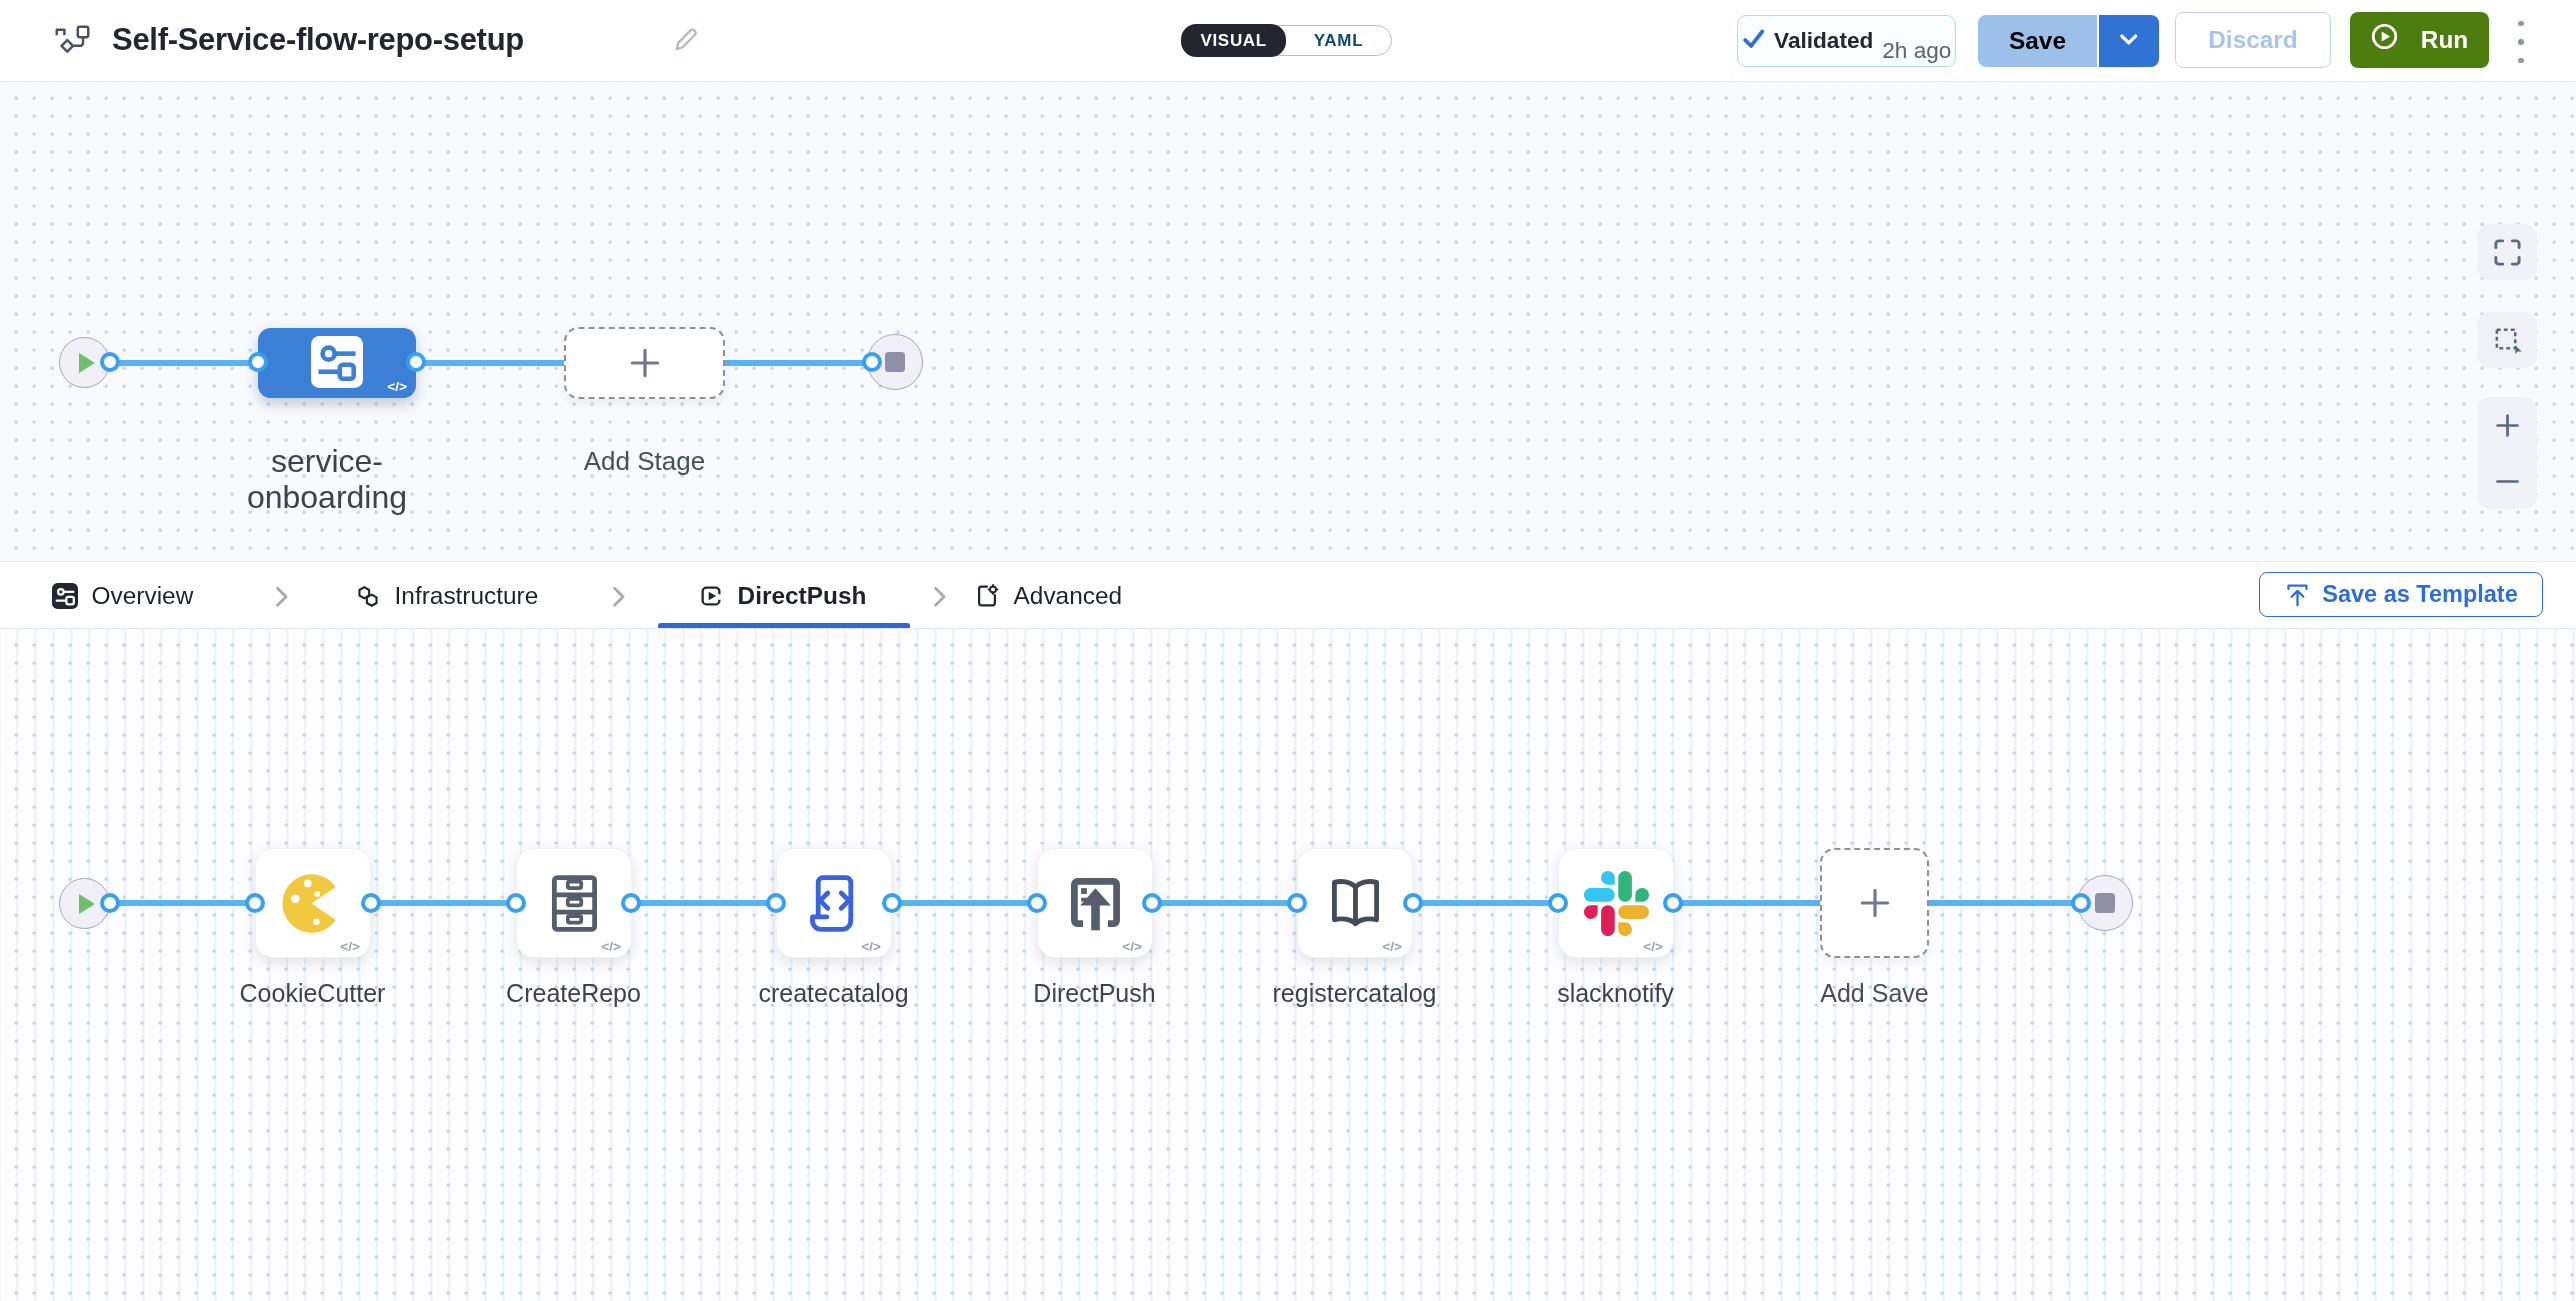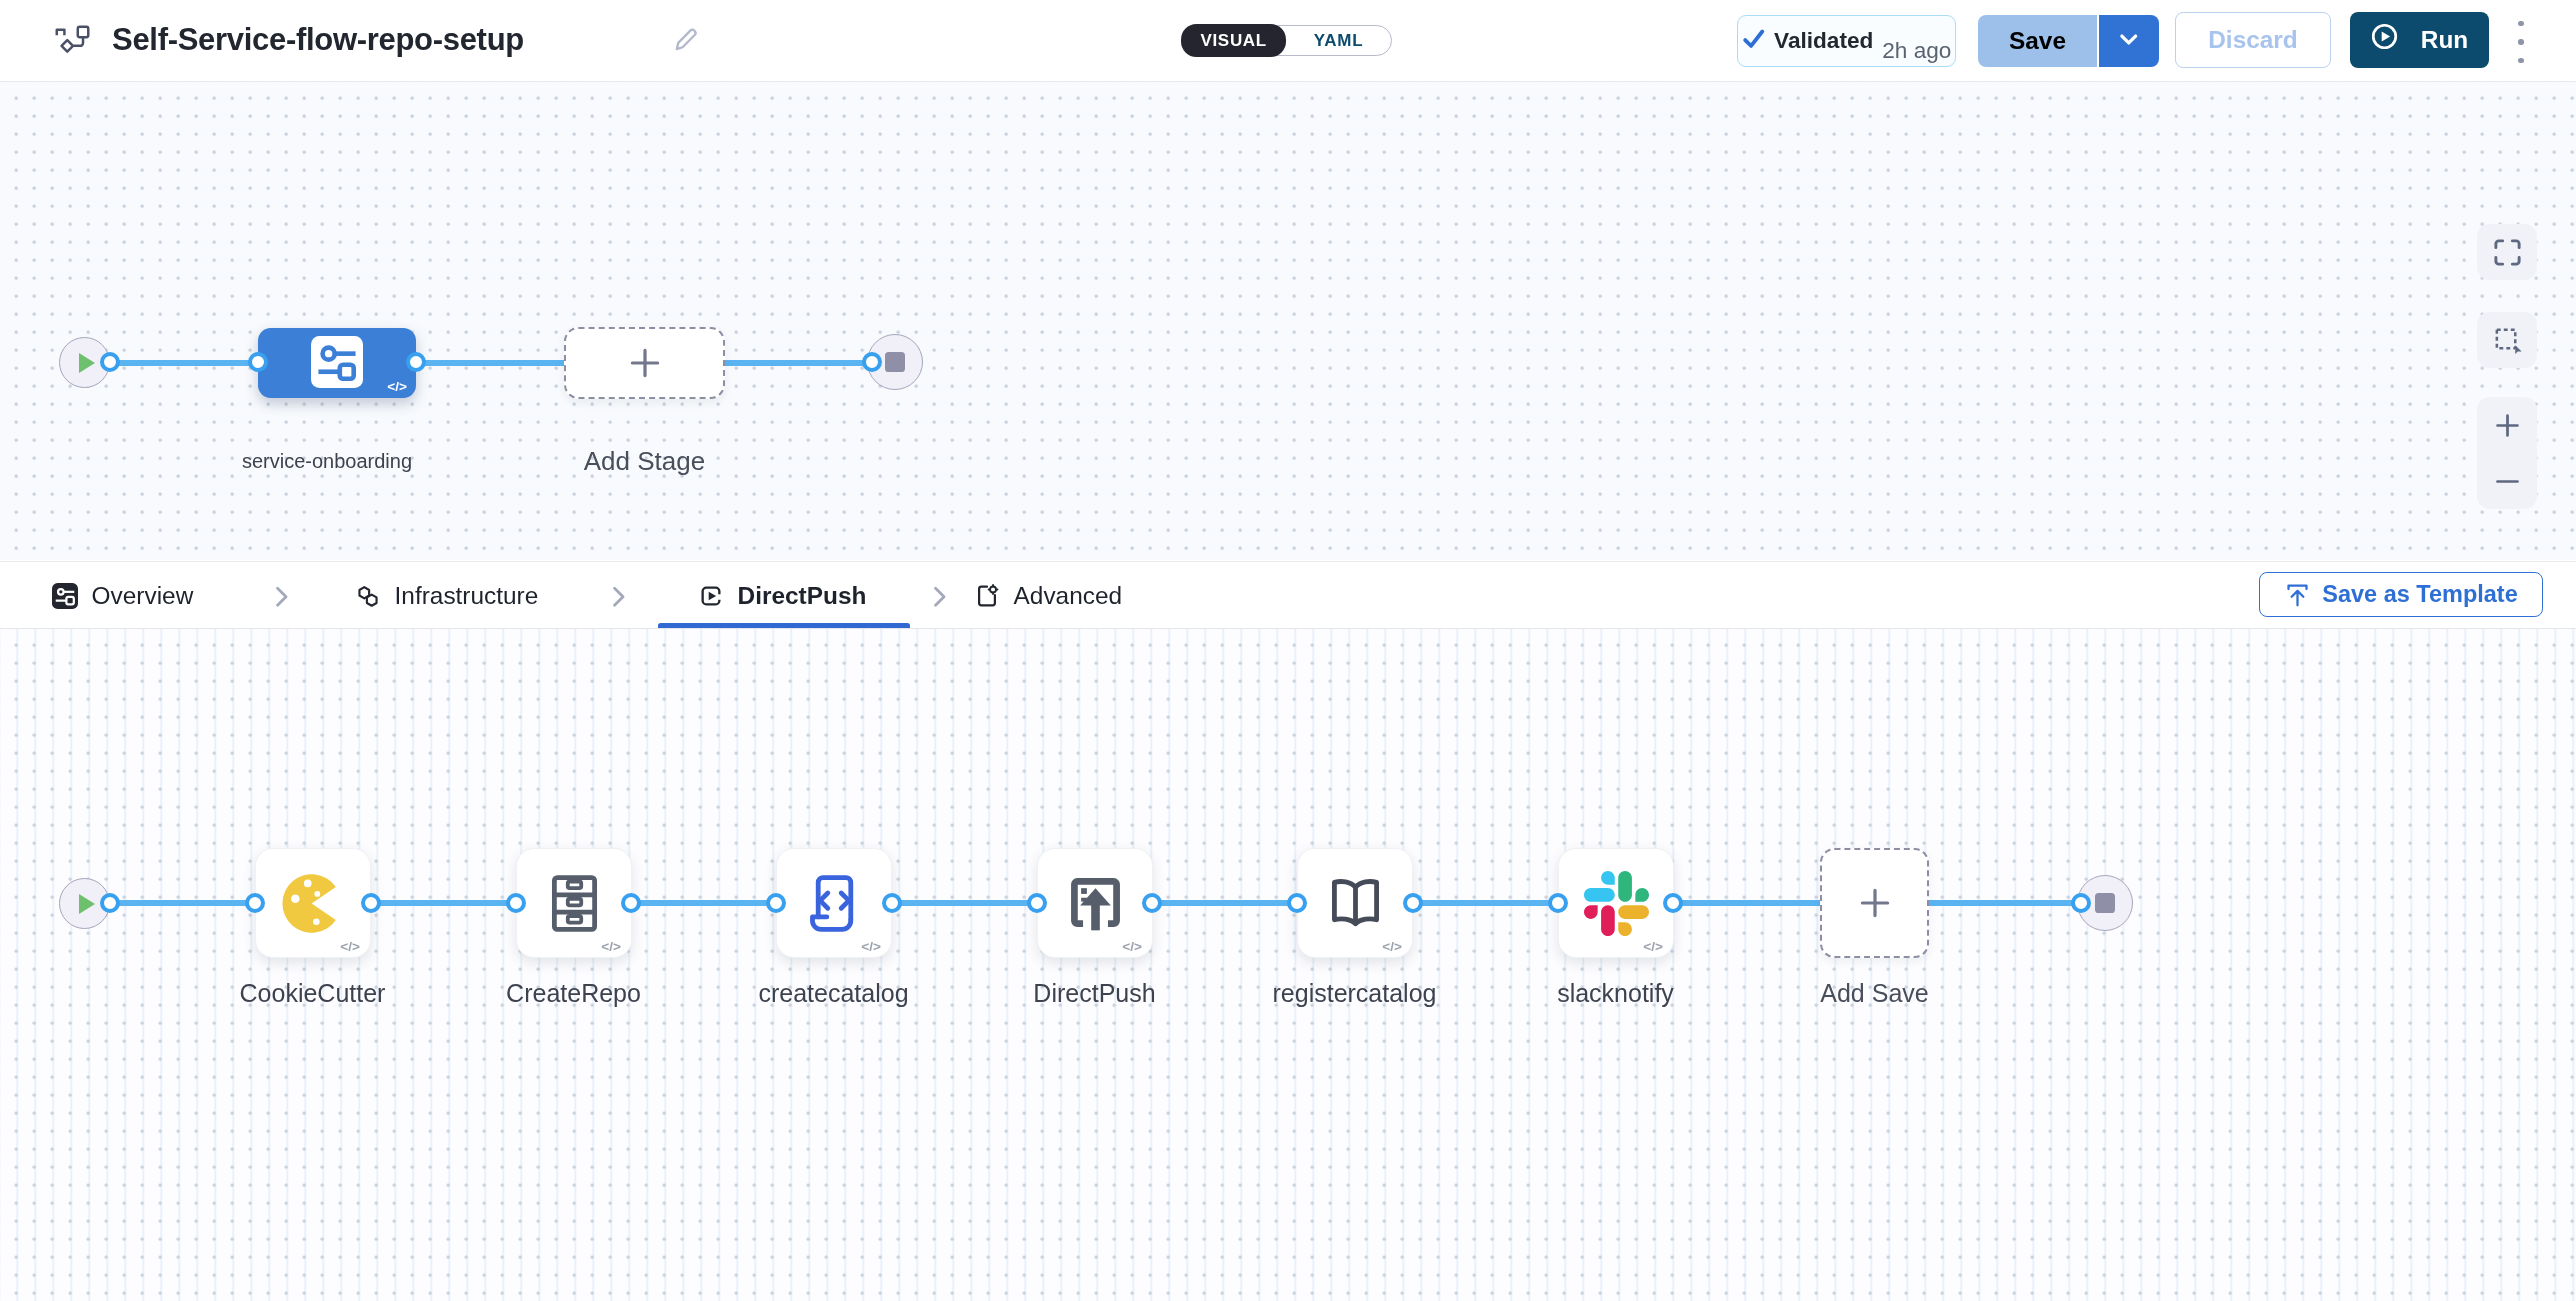--- a/index.html
+++ b/index.html
@@ -32,21 +32,21 @@
   .save-main { width:119px; background:#9cc0ea; color:#000000; font-size:24.4px; font-weight:700;
                display:flex; align-items:center; justify-content:center; }
   .save-div { width:1.8px; background:#fff; margin:8.1px 0; }
   .save-chev { width:60px; background:#3173d4; display:flex; align-items:center; justify-content:center; }
 
   .btn-discard { position:absolute; left:2175px; top:11.8px; width:156px; height:56px;
                  background:#fff; border:1.8px solid #bcd1f0; border-radius:8.1px;
                  color:#a8c4ed; font-size:24.4px; font-weight:700;
                  display:flex; align-items:center; justify-content:center; }
   .btn-run { position:absolute; left:2350px; top:11.8px; width:139px; height:56px;
-             background:#0c4a6e; border-radius:8.1px; color:#fff; font-size:24.4px; font-weight:700;
+             background:#4d7c0f; border-radius:8.1px; color:#fff; font-size:24.4px; font-weight:700;
              display:flex; align-items:center; justify-content:center; gap:23px; }
   .kebab { position:absolute; left:2513px; top:21px; width:16.3px; height:42px;
            display:flex; flex-direction:column; align-items:center; justify-content:space-between; }
   .kebab i { width:5.4px; height:5.4px; border-radius:50%; background:#8f95a8; }
 
   
   #canvas1 { position:absolute; left:0; top:82px; width:2576px; height:478px;
              background-color:#f8fafd;
              background-image:radial-gradient(#c5cfdb 1.5px, transparent 1.7px);
              background-size:18px 18px; background-position:7.2px 7.2px; }
@@ -73,21 +73,21 @@
                 display:flex; align-items:center; justify-content:center; }
   .stage-node .code { position:absolute; right:9px; bottom:3.6px; color:#fff;
                       font-size:13.6px; font-weight:700; }
 
   .dashed-box { position:absolute; background:#fff; border:2.7px dashed #8d8da4; border-radius:14.5px;
                 display:flex; align-items:center; justify-content:center; z-index:5;
                 box-shadow:0 3.6px 9px rgba(45,50,70,.07); }
 
   .node-label { position:absolute; width:199px; text-align:center; font-size:25px;
                 color:#3d424e; z-index:3; line-height:36px; }
-  .node-label.stage { width:172px; font-size:20px; }
+  .node-label.stage { width:172px; font-size:32px; }
   .node-label.muted { color:#494e5b; }
 
   .step-card { position:absolute; top:219px; width:116px; height:110px; background:#fff;
                border:0.9px solid #f0f1f4; border-radius:18px; z-index:5;
                box-shadow:0 4.5px 12.7px rgba(45,50,70,.12);
                display:flex; align-items:center; justify-content:center; }
   .step-card .code { position:absolute; right:10px; bottom:2.7px; color:#9ba1ad;
                      font-size:13.6px; font-weight:700; }
 
   

